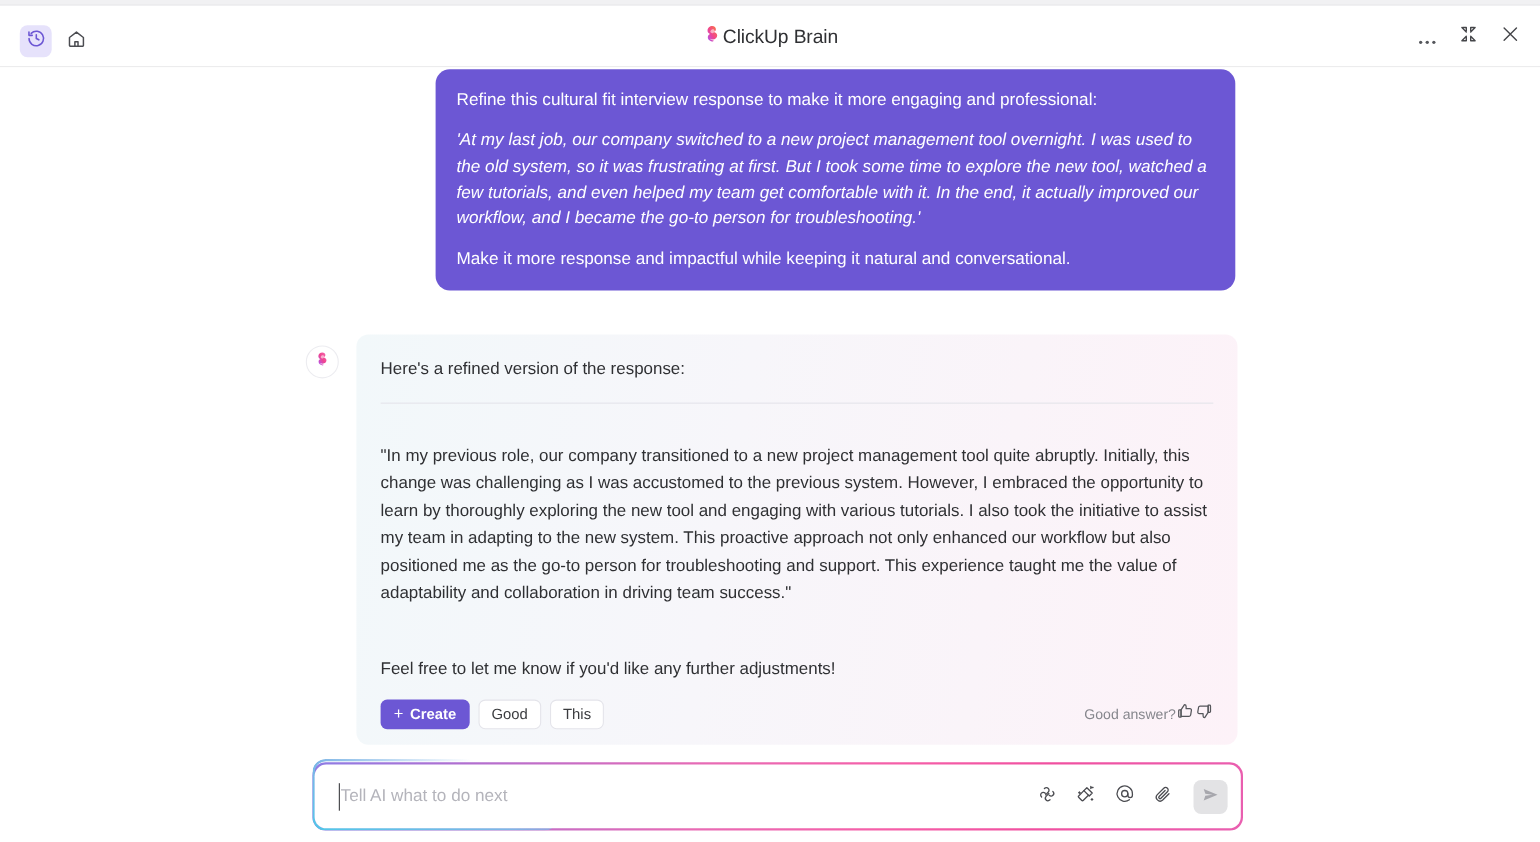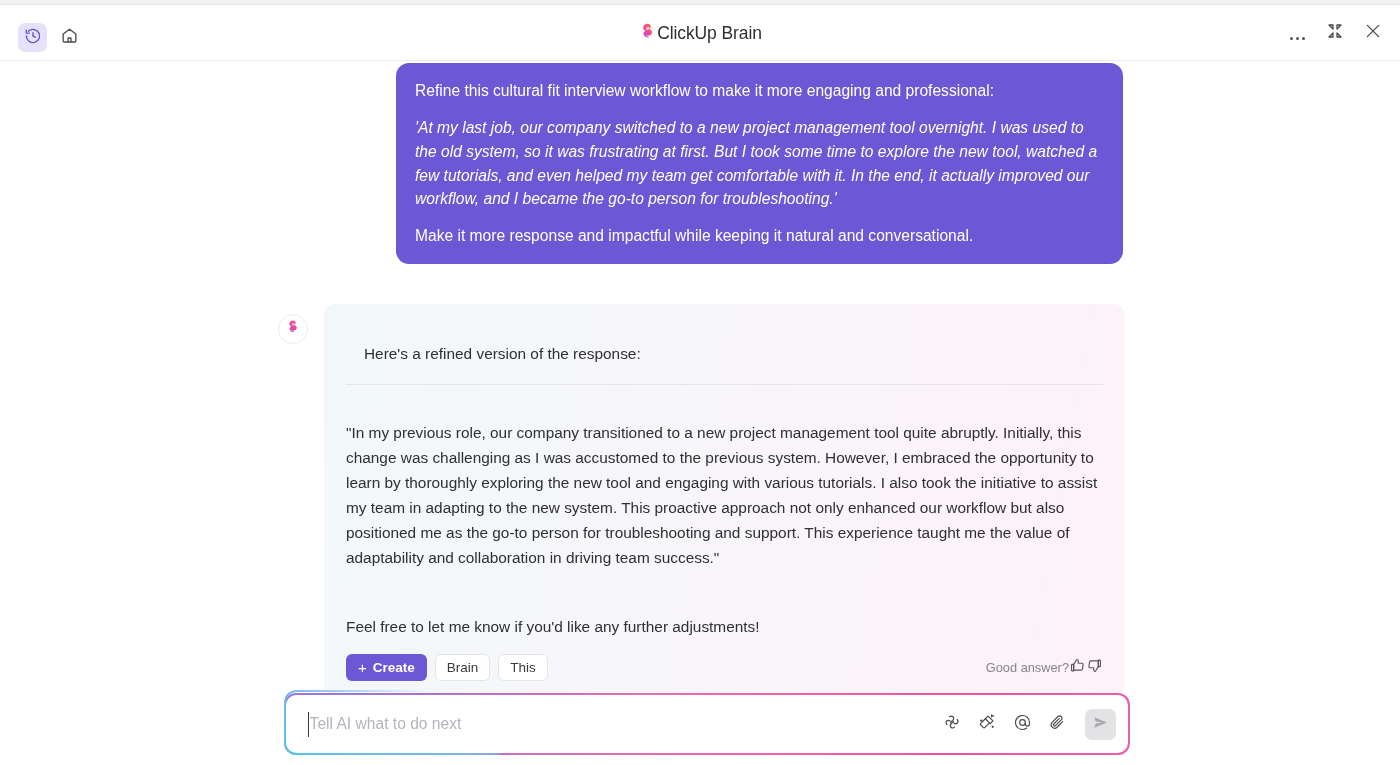--- a/index.html
+++ b/index.html
@@ -111,21 +111,21 @@
   .ai-card {
     position: absolute; left: 46px; top: 0;
     width: 801px;
     min-height: 373px;
     border-radius: 11px;
     background: linear-gradient(100deg, #f2f8fa 0%, #f7f6fa 42%, #fdf2f8 100%);
     padding: 20px 22px 14px 22px;
     overflow: hidden;
   }
   .ai-intro {
-    margin: 18px;
+    margin: 0;
     font-size: 15.4px;
     line-height: 1.5;
     color: #2f3033;
   }
   .ai-divider {
     margin: 19px 0 0 0;
     height: 1px;
     background: #e4e4ea;
     width: 100%;
   }
@@ -314,21 +314,21 @@
           <path d="M4.5 4.5l15 15M19.5 4.5l-15 15"></path>
         </svg>
       </span>
     </div>
   </div>
 </div>
 
 <div class="chat">
 
   <div class="user-bubble">
-    <p>Refine this cultural fit interview workflow to make it more engaging and professional:</p>
+    <p>Refine this cultural fit interview response to make it more engaging and professional:</p>
     <p class="italic">'At my last job, our company switched to a new project management tool overnight. I was used to the old system, so it was frustrating at first. But I took some time to explore the new tool, watched a few tutorials, and even helped my team get comfortable with it. In the end, it actually improved our workflow, and I became the go-to person for troubleshooting.'</p>
     <p>Make it more response and impactful while keeping it natural and conversational.</p>
   </div>
 
   <div class="assistant-row">
 
     <div class="ai-avatar">
       <span>
         <svg width="16" height="16" viewBox="0 0 24 24">
           <defs>
@@ -349,21 +349,21 @@
       <div class="ai-divider"></div>
       <p class="ai-body">"In my previous role, our company transitioned to a new project management tool quite abruptly. Initially, this change was challenging as I was accustomed to the previous system. However, I embraced the opportunity to learn by thoroughly exploring the new tool and engaging with various tutorials. I also took the initiative to assist my team in adapting to the new system. This proactive approach not only enhanced our workflow but also positioned me as the go-to person for troubleshooting and support. This experience taught me the value of adaptability and collaboration in driving team success."</p>
       <p class="ai-closing">Feel free to let me know if you'd like any further adjustments!</p>
 
       <div class="ai-actions">
         <div class="ai-actions-left">
           <button class="btn-create">
             <span class="plus">+</span>
             <span>Create</span>
           </button>
-          <button class="btn-ghost">Brain</button>
+          <button class="btn-ghost">Good</button>
           <button class="btn-ghost">This</button>
         </div>
 
         <div class="ai-actions-right">
           <span class="good-answer">Good answer?</span>
           <span class="rate-ico">
             <span>
               <svg width="17" height="17" viewBox="0 0 24 24" fill="none" stroke="#55565b" stroke-width="1.6" stroke-linejoin="round">
                 <path d="M6.6 10.4h-2a1 1 0 0 0-1 1v7.2a1 1 0 0 0 1 1h2z"></path>
                 <path d="M6.6 10.4 11 3.6c1.3 0 2.1.9 2.1 2.1v3.1h4.9c1.2 0 2.1 1 1.9 2.2l-1 6c-.1.9-.9 1.6-1.9 1.6H6.6z"></path>

